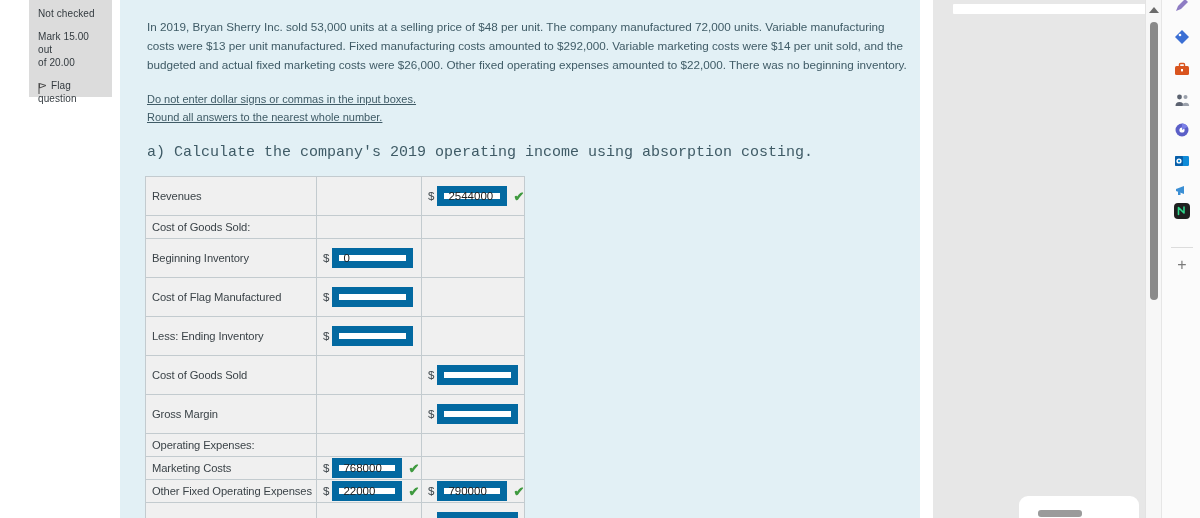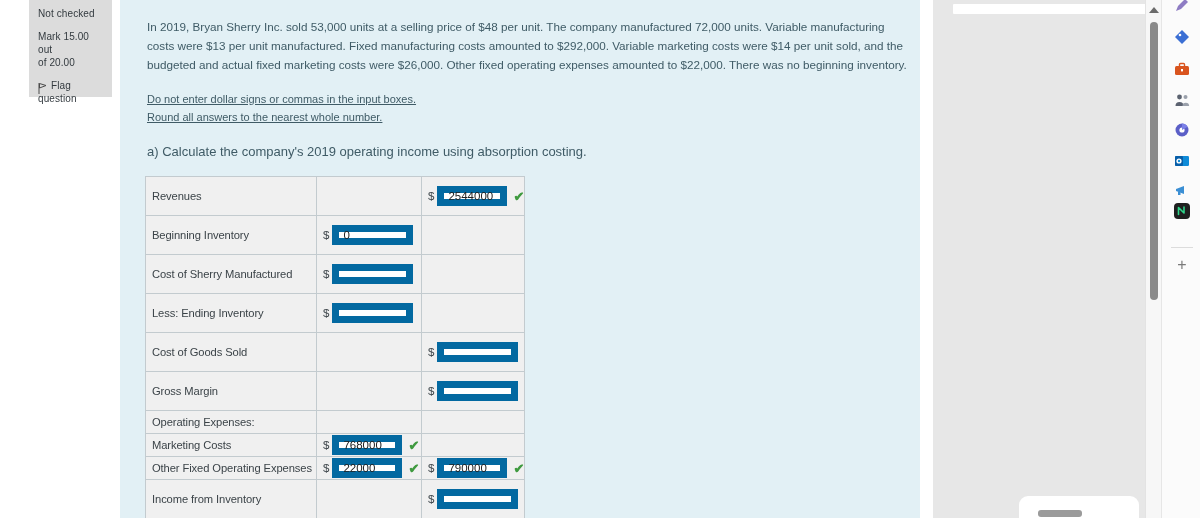--- a/index.html
+++ b/index.html
@@ -40,21 +40,21 @@
     position: absolute; left: 27px; top: 17px; width: 760px;
     font-size: 11.7px; line-height: 19px; color: #3f5b66;
   }
   .instructions {
     position: absolute; left: 27px; top: 90px; width: 500px;
     font-size: 11px; line-height: 18px; color: #3f5b66;
   }
   .instructions .u { text-decoration: underline; display: block; }
   .part-a {
     position: absolute; left: 27px; top: 144px;
-    font-size: 13px; color: #3f5b66;
+    font-size: 15px; color: #3f5b66; font-family: Liberation Mono, monospace;
   }
 
   
   .ans-table {
     position: absolute; left: 25px; top: 176px;
     border-collapse: collapse;
     background: #f0f0f0;
     border: 1px solid #b9c2c6;
     table-layout: fixed;
   }
@@ -203,37 +203,48 @@
               <div class="empty-cell"></div>
             </td>
             <td>
               <div class="cellwrap">
                 <span class="dollar">$</span>
                 <div class="ibox w-right-s">2544000</div>
                 <span class="check">✔</span>
               </div>
             </td>
           </tr>
+          <tr class="row-short">
+            <td>
+              <div class="lbl">Cost of Goods Sold:</div>
+            </td>
+            <td>
+              <div class="empty-cell"></div>
+            </td>
+            <td>
+              <div class="empty-cell"></div>
+            </td>
+          </tr>
           <tr class="row-tall">
             <td>
               <div class="lbl">Beginning Inventory</div>
             </td>
             <td>
               <div class="cellwrap">
                 <span class="dollar">$</span>
                 <div class="ibox w-mid">0</div>
               </div>
             </td>
             <td>
               <div class="empty-cell"></div>
             </td>
           </tr>
           <tr class="row-tall">
             <td>
-              <div class="lbl">Cost of Sherry Manufactured</div>
+              <div class="lbl">Cost of Flag Manufactured</div>
             </td>
             <td>
               <div class="cellwrap">
                 <span class="dollar">$</span>
                 <div class="ibox w-mid"></div>
               </div>
             </td>
             <td>
               <div class="empty-cell"></div>
             </td>

